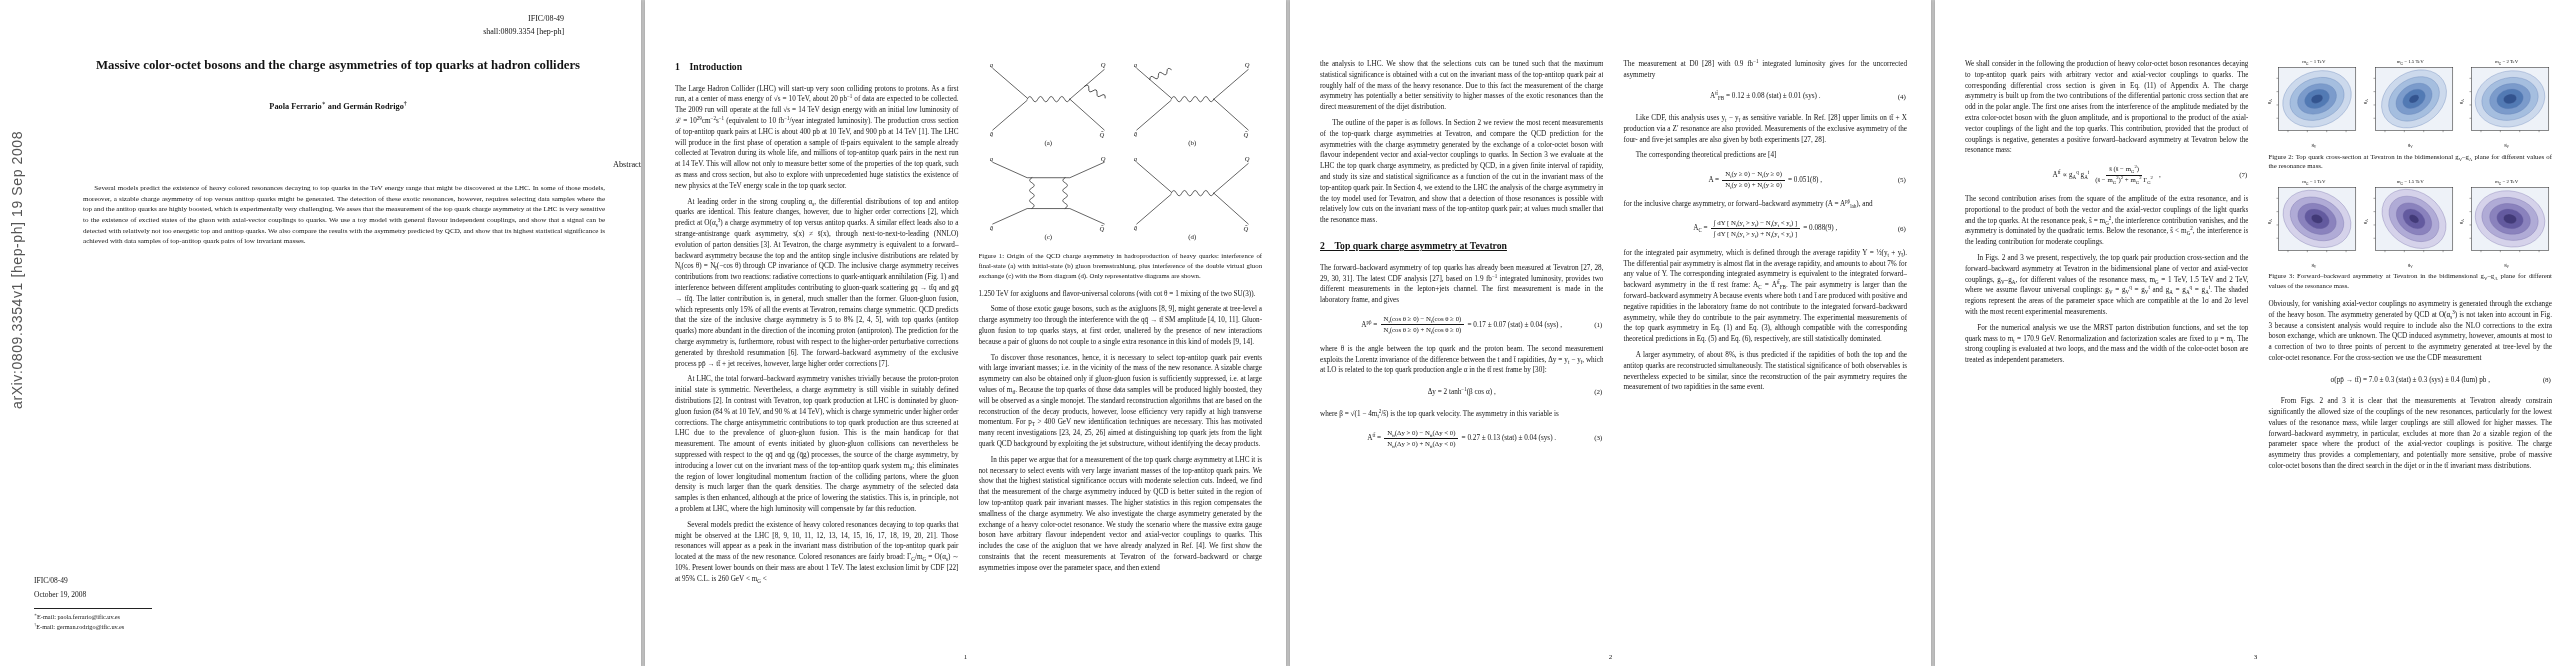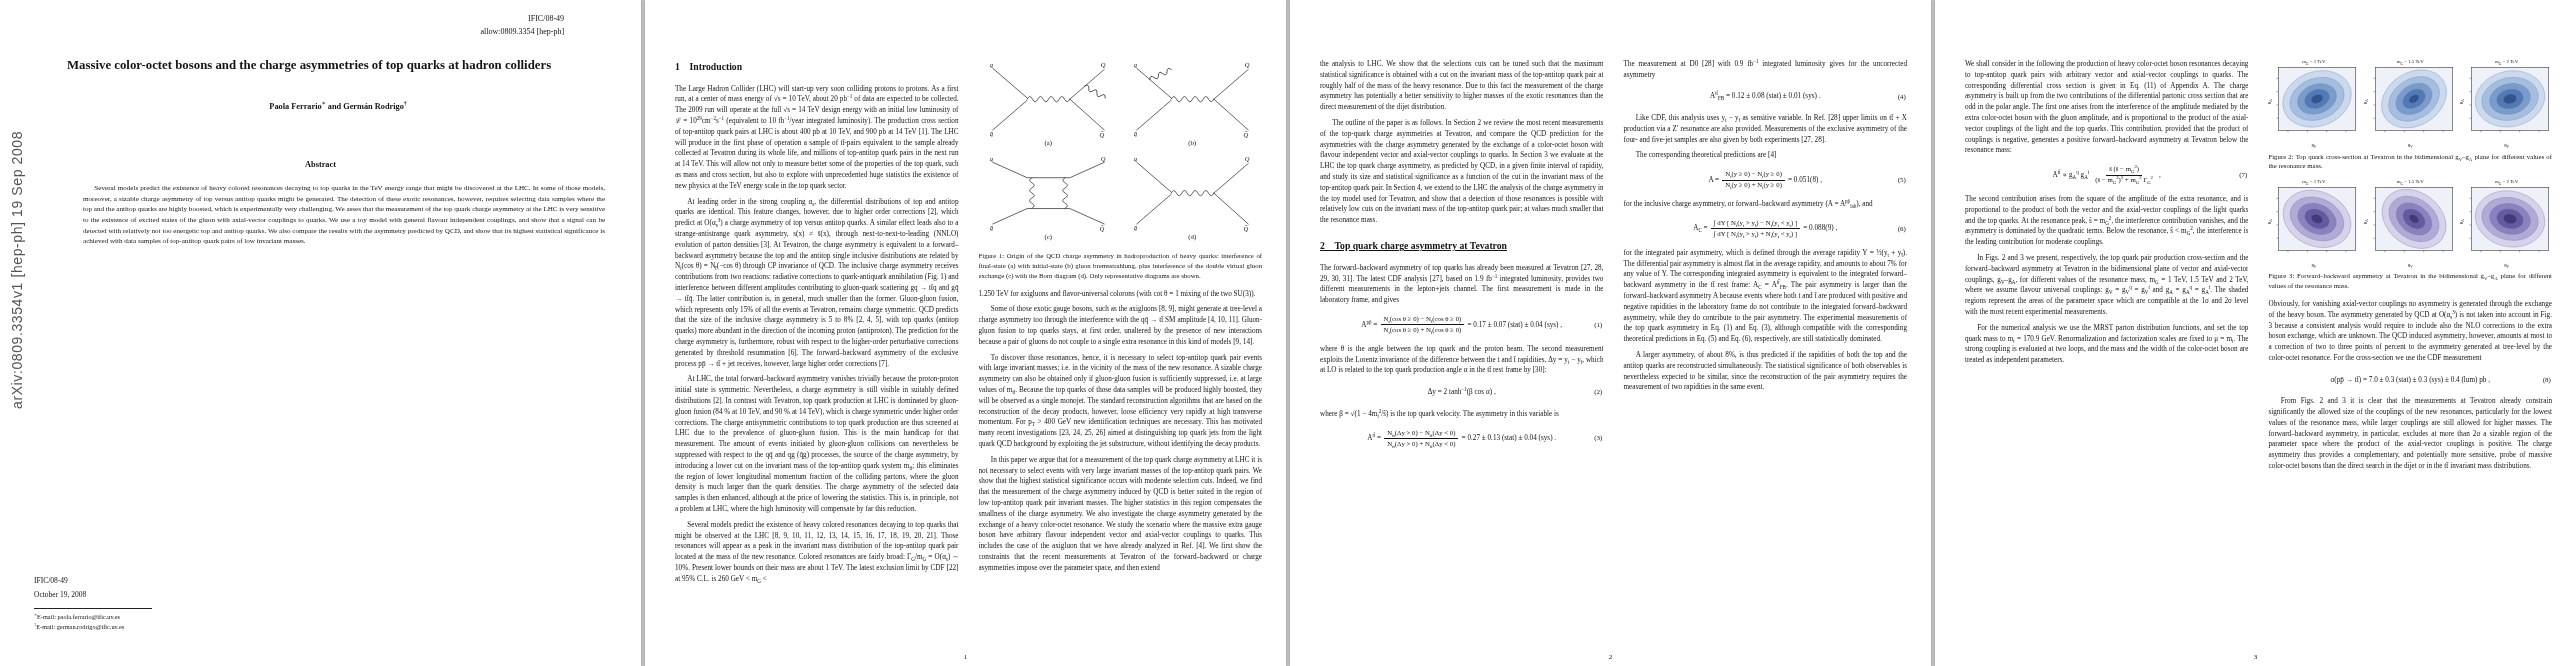--- a/index.html
+++ b/index.html
@@ -13,24 +13,24 @@
 
   
   .stamp {
     position:absolute; left:9px; top:78px; height:383px;
     display:flex; align-items:center; justify-content:center;
     writing-mode:vertical-rl; transform:rotate(180deg);
     font-family:"Liberation Sans","DejaVu Sans",sans-serif;
     font-size:14px; color:#555; letter-spacing:0.6px; white-space:nowrap;
   }
   .corner { position:absolute; top:13.3px; right:77px; text-align:right; font-size:8px; line-height:1.55; }
-  .title { position:absolute; top:57px; left:67px; right:32px; font-size:12.8px; font-weight:bold; line-height:1.32; margin:0; }
+  .title { position:absolute; top:57px; left:67px; right:32px; text-align:center; font-size:12.8px; font-weight:bold; line-height:1.32; margin:0; }
   .authors { position:absolute; top:102px; left:67px; right:32px; text-align:center; font-size:8.3px; font-weight:bold; }
   .affil { position:absolute; top:119px; left:67px; right:32px; text-align:center; font-size:7.5px; font-style:italic; line-height:1.5; }
-  .abs-head { position:absolute; top:160px; left:0; right:0; text-align:center; font-size:8.3px; font-weight:bold; }
+  .abs-head { position:absolute; top:160px; left:0; right:0; text-align:right; font-size:8.3px; font-weight:normal; }
   .abstract { position:absolute; top:176px; left:83px; right:36px; font-size:7.1px; line-height:1.5; text-align:justify; text-indent:1.6em; }
   .cover-bottom { position:absolute; top:574px; left:34px; font-size:7.5px; line-height:1.8; }
   .fn-rule { position:absolute; top:608px; left:34px; width:118px; border-top:0.6px solid #222; }
   .footnotes { position:absolute; top:612px; left:34px; font-size:6.3px; line-height:1.6; }
 
   
   .pbody { padding:19px 24px 0 30px; height:100%;margin-top:40px; }
   .cols { display:flex; gap:20px; height:622px; }
   .col { flex:1 1 0; font-size:7.2px; line-height:1.5; text-align:justify; overflow:hidden; }
   .col p { margin:0 0 5px 0; text-indent:1.7em; }
@@ -72,21 +72,21 @@
 </style>
 </head>
 <body>
 
 <div class="strip">
 
   <div class="page">
     <div class="stamp">arXiv:0809.3354v1  [hep-ph]  19 Sep 2008</div>
     <div class="corner">
       <div>IFIC/08-49</div>
-      <div>allow:0809.3354 [hep-ph]</div>
+      <div>shall:0809.3354 [hep-ph]</div>
     </div>
     <h1 class="title">Massive color-octet bosons and the charge asymmetries of top quarks at hadron colliders</h1>
     <div class="authors">Paola Ferrario<sup>∗</sup> and Germán Rodrigo<sup>†</sup></div>
     <div class="abs-head">Abstract</div>
     <p class="abstract">Several models predict the existence of heavy colored resonances decaying to top quarks in the TeV energy range that might be discovered at the LHC. In some of those models, moreover, a sizable charge asymmetry of top versus antitop quarks might be generated. The detection of these exotic resonances, however, requires selecting data samples where the top and the antitop quarks are highly boosted, which is experimentally very challenging. We asses that the measurement of the top quark charge asymmetry at the LHC is very sensitive to the existence of excited states of the gluon with axial-vector couplings to quarks. We use a toy model with general flavour independent couplings, and show that a signal can be detected with relatively not too energetic top and antitop quarks. We also compare the results with the asymmetry predicted by QCD, and show that its highest statistical significance is achieved with data samples of top-antitop quark pairs of low invariant masses.</p>
     <div class="cover-bottom">
       <div>IFIC/08-49</div>
       <div>October 19, 2008</div>
     </div>
     <div class="fn-rule"></div>

